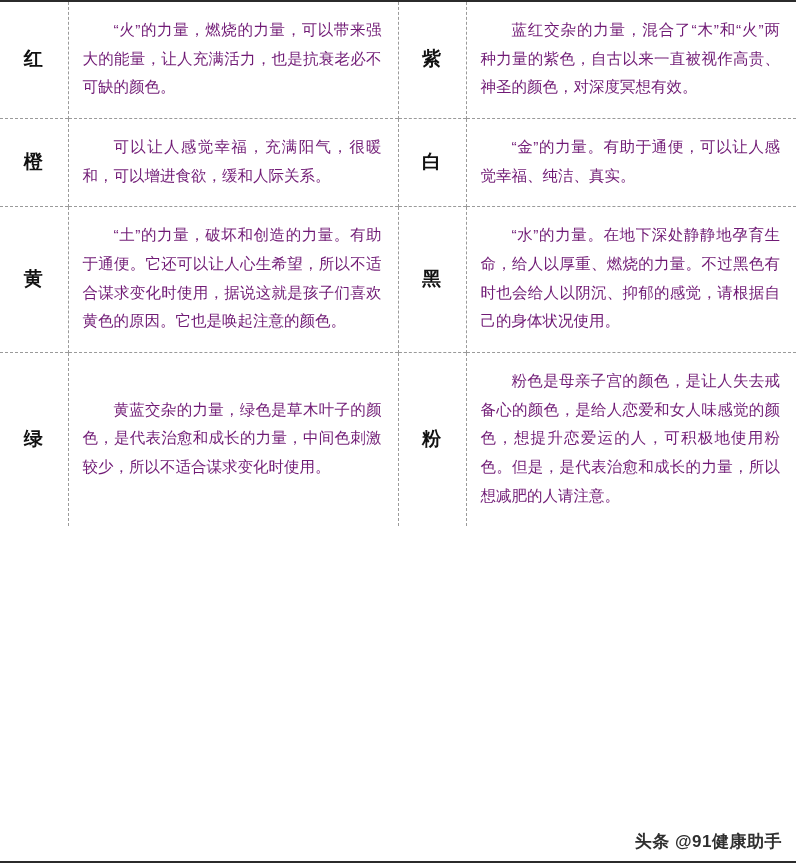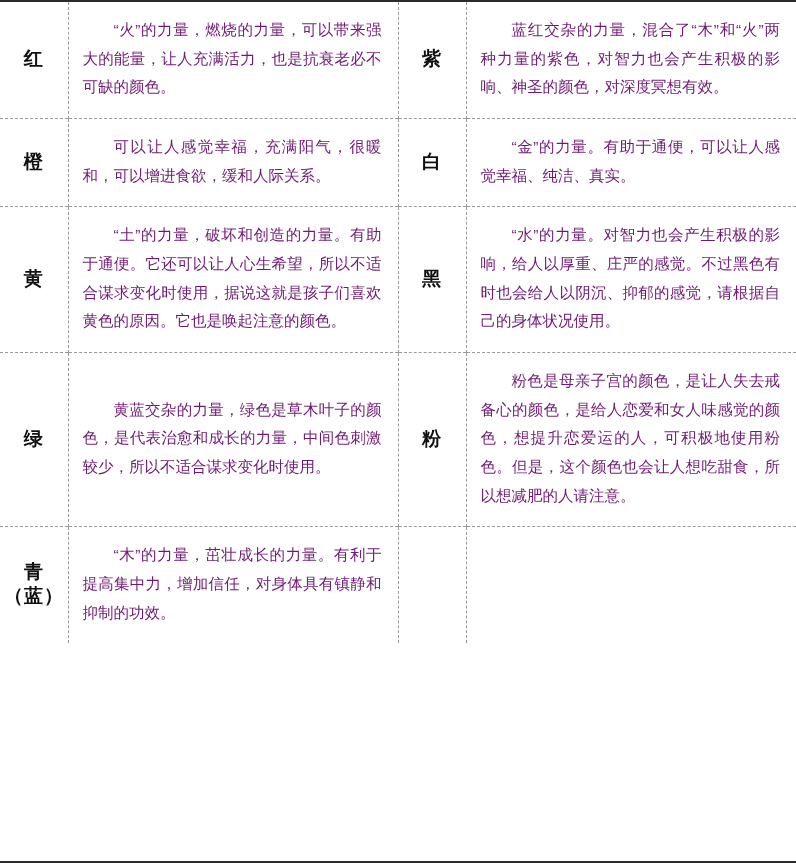--- a/index.html
+++ b/index.html
@@ -95,21 +95,21 @@
       <td class="label">
         <span class="label-vertical">红</span>
       </td>
       <td class="desc desc-left">
         <span class="indent">“火”的力量，燃烧的力量，可以带来强大的能量，让人充满活力，也是抗衰老必不可缺的颜色。</span>
       </td>
       <td class="label">
         <span class="label-vertical">紫</span>
       </td>
       <td class="desc">
-        <span class="indent">蓝红交杂的力量，混合了“木”和“火”两种力量的紫色，对智力也会产生积极的影响、神圣的颜色，对深度冥想有效。</span>
+        <span class="indent">蓝红交杂的力量，混合了“木”和“火”两种力量的紫色，自古以来一直被视作高贵、神圣的颜色，对深度冥想有效。</span>
       </td>
     </tr>
     <tr>
       <td class="label">
         <span class="label-vertical">橙</span>
       </td>
       <td class="desc desc-left">
         <span class="indent">可以让人感觉幸福，充满阳气，很暖和，可以增进食欲，缓和人际关系。</span>
       </td>
       <td class="label">
@@ -123,47 +123,34 @@
       <td class="label">
         <span class="label-vertical">黄</span>
       </td>
       <td class="desc desc-left">
         <span class="indent">“土”的力量，破坏和创造的力量。有助于通便。它还可以让人心生希望，所以不适合谋求变化时使用，据说这就是孩子们喜欢黄色的原因。它也是唤起注意的颜色。</span>
       </td>
       <td class="label">
         <span class="label-vertical">黑</span>
       </td>
       <td class="desc">
-        <span class="indent">“水”的力量。对智力也会产生积极的影响，给人以厚重、庄严的感觉。不过黑色有时也会给人以阴沉、抑郁的感觉，请根据自己的身体状况使用。</span>
+        <span class="indent">“水”的力量。在地下深处静静地孕育生命，给人以厚重、燃烧的力量。不过黑色有时也会给人以阴沉、抑郁的感觉，请根据自己的身体状况使用。</span>
       </td>
     </tr>
     <tr>
       <td class="label">
         <span class="label-vertical">绿</span>
       </td>
       <td class="desc desc-left">
         <span class="indent">黄蓝交杂的力量，绿色是草木叶子的颜色，是代表治愈和成长的力量，中间色刺激较少，所以不适合谋求变化时使用。</span>
       </td>
       <td class="label">
         <span class="label-vertical">粉</span>
       </td>
       <td class="desc">
-        <span class="indent">粉色是母亲子宫的颜色，是让人失去戒备心的颜色，是给人恋爱和女人味感觉的颜色，想提升恋爱运的人，可积极地使用粉色。但是，这个颜色也会让人想吃甜食，所以想减肥的人请注意。</span>
-      </td>
-    </tr>
-    <tr>
-      <td class="label">
-        <span class="label-vertical">青（蓝）</span>
-      </td>
-      <td class="desc desc-left">
-        <span class="indent">“木”的力量，茁壮成长的力量。有利于提高集中力，增加信任，对身体具有镇静和抑制的功效。</span>
-      </td>
-      <td class="label">
-        <span class="label-vertical"></span>
-      </td>
-      <td class="desc empty">
-        <span class="indent"></span>
+        <span class="indent">粉色是母亲子宫的颜色，是让人失去戒备心的颜色，是给人恋爱和女人味感觉的颜色，想提升恋爱运的人，可积极地使用粉色。但是，是代表治愈和成长的力量，所以想减肥的人请注意。</span>
       </td>
     </tr>
   </tbody>
     </table>
 
+  <div class="watermark">头条 @91健康助手</div>
 </div>
 
 </body></html>

